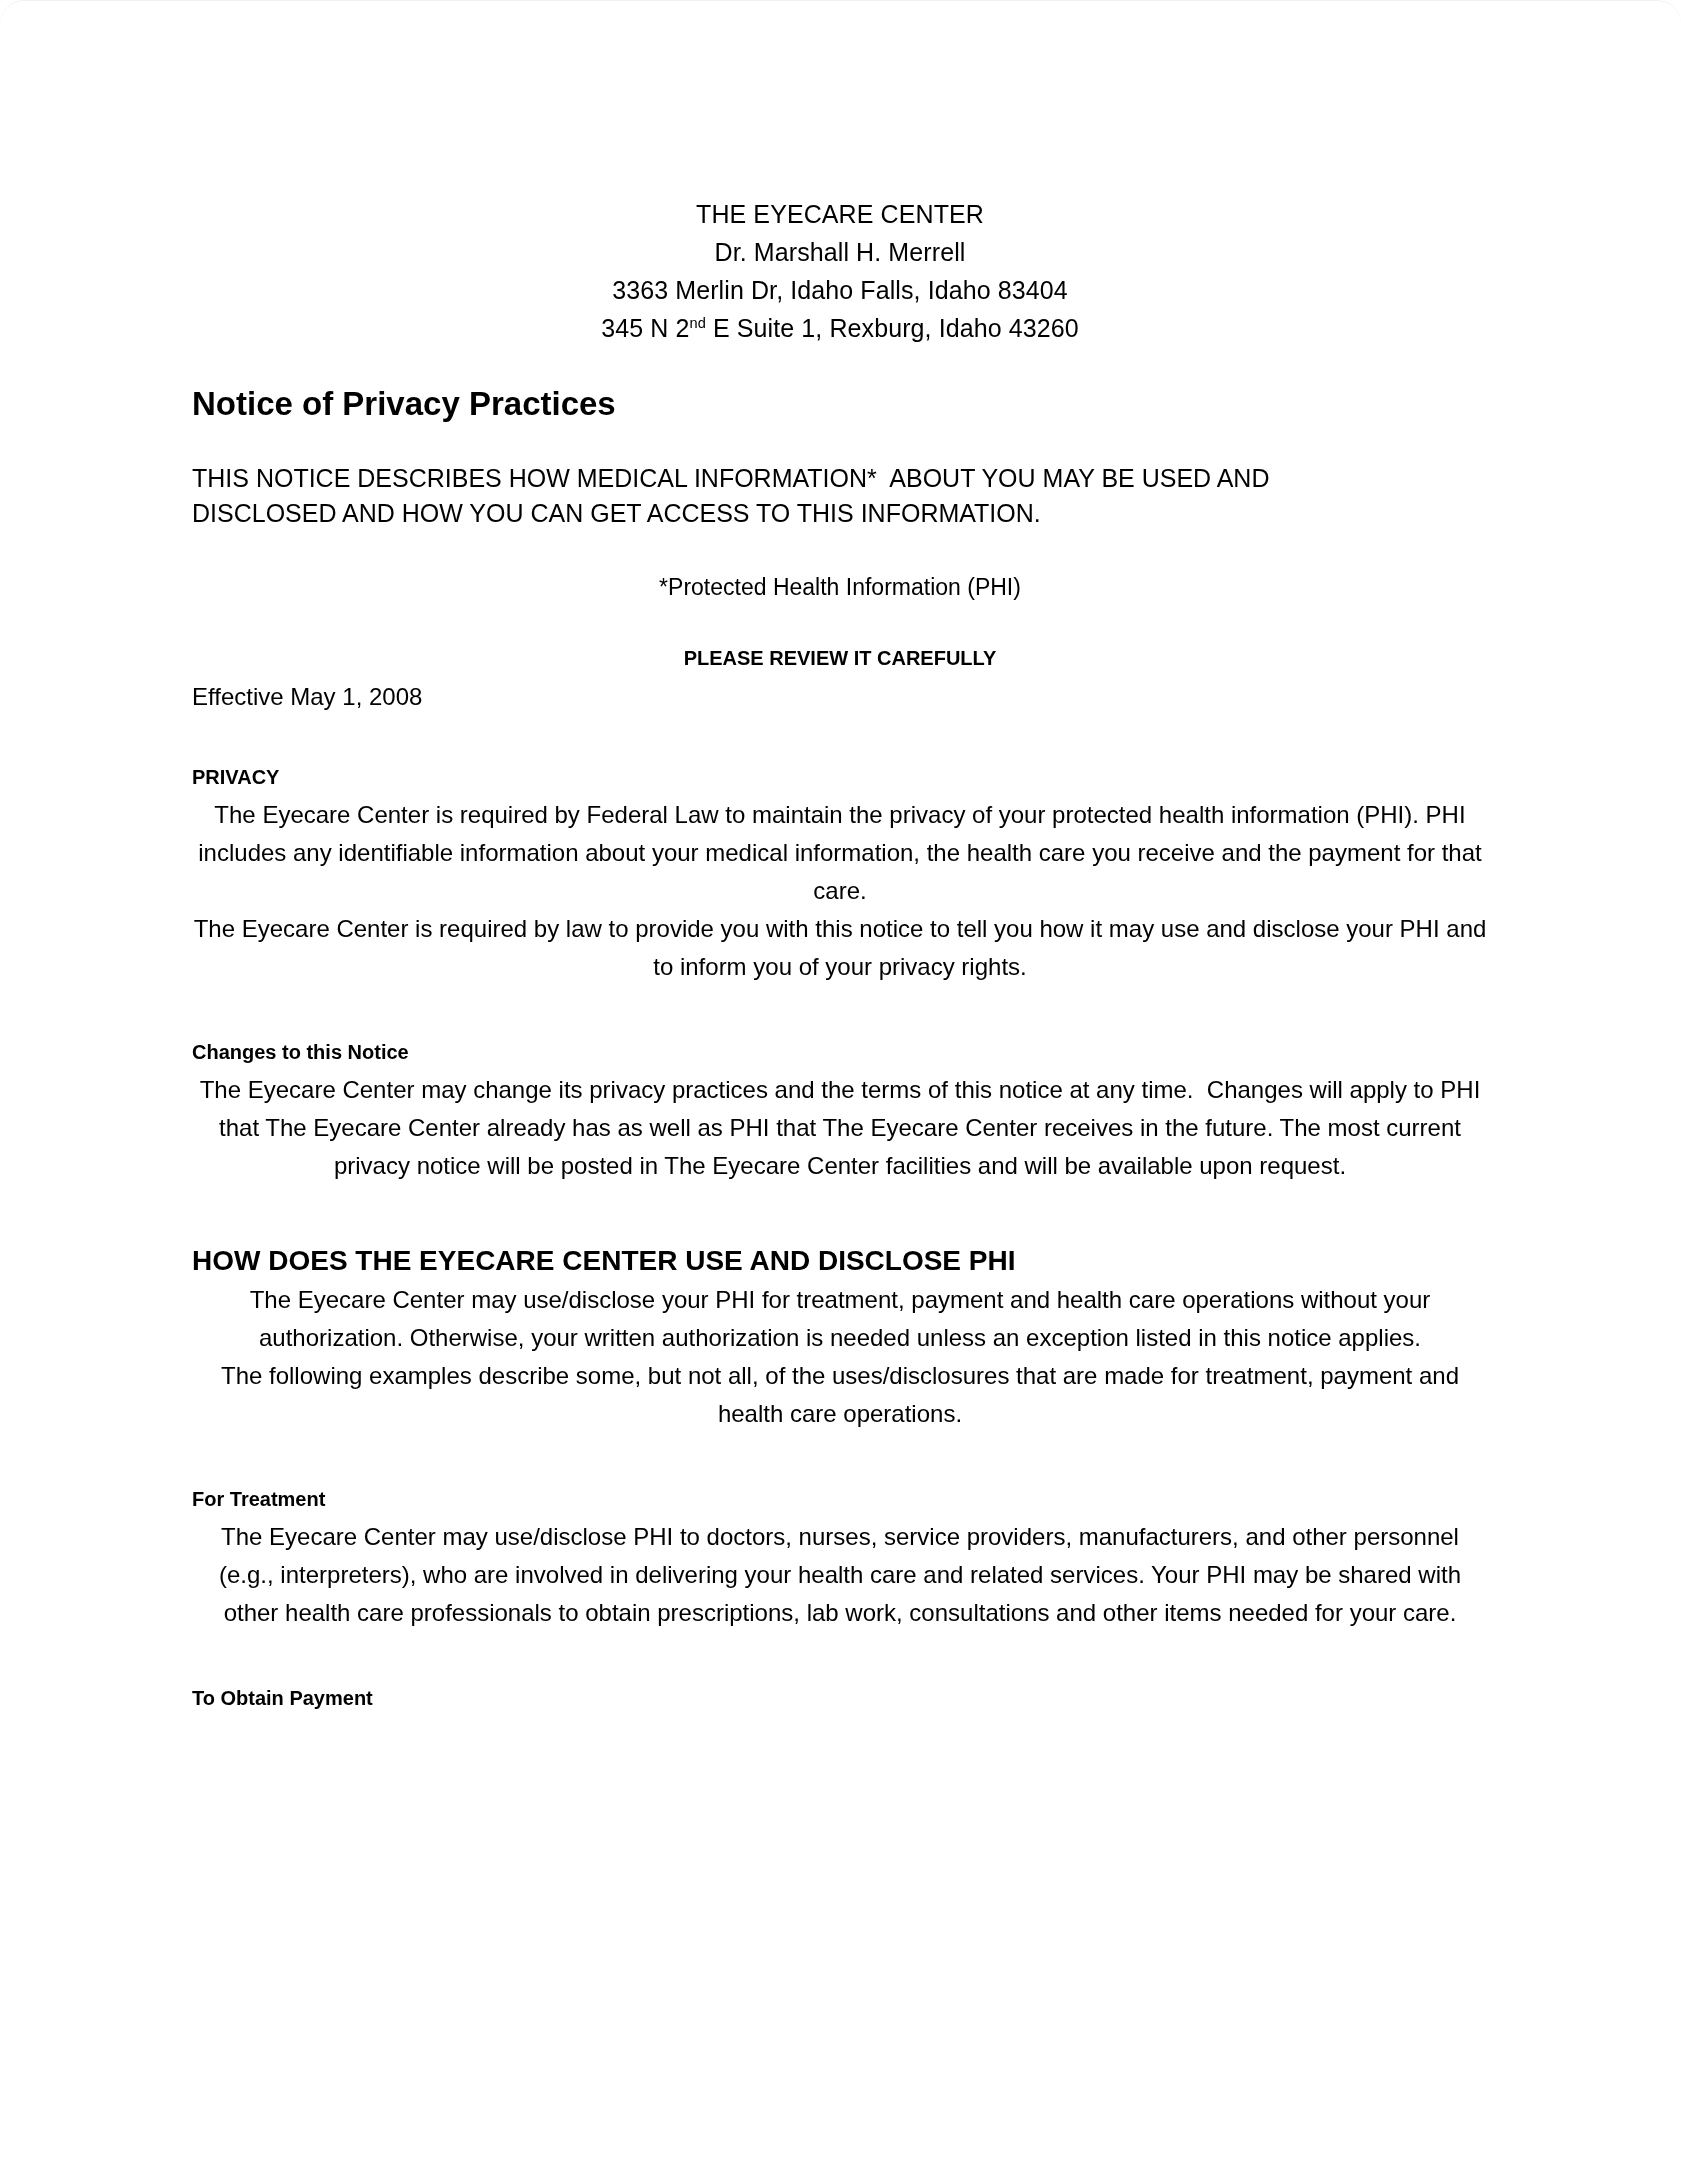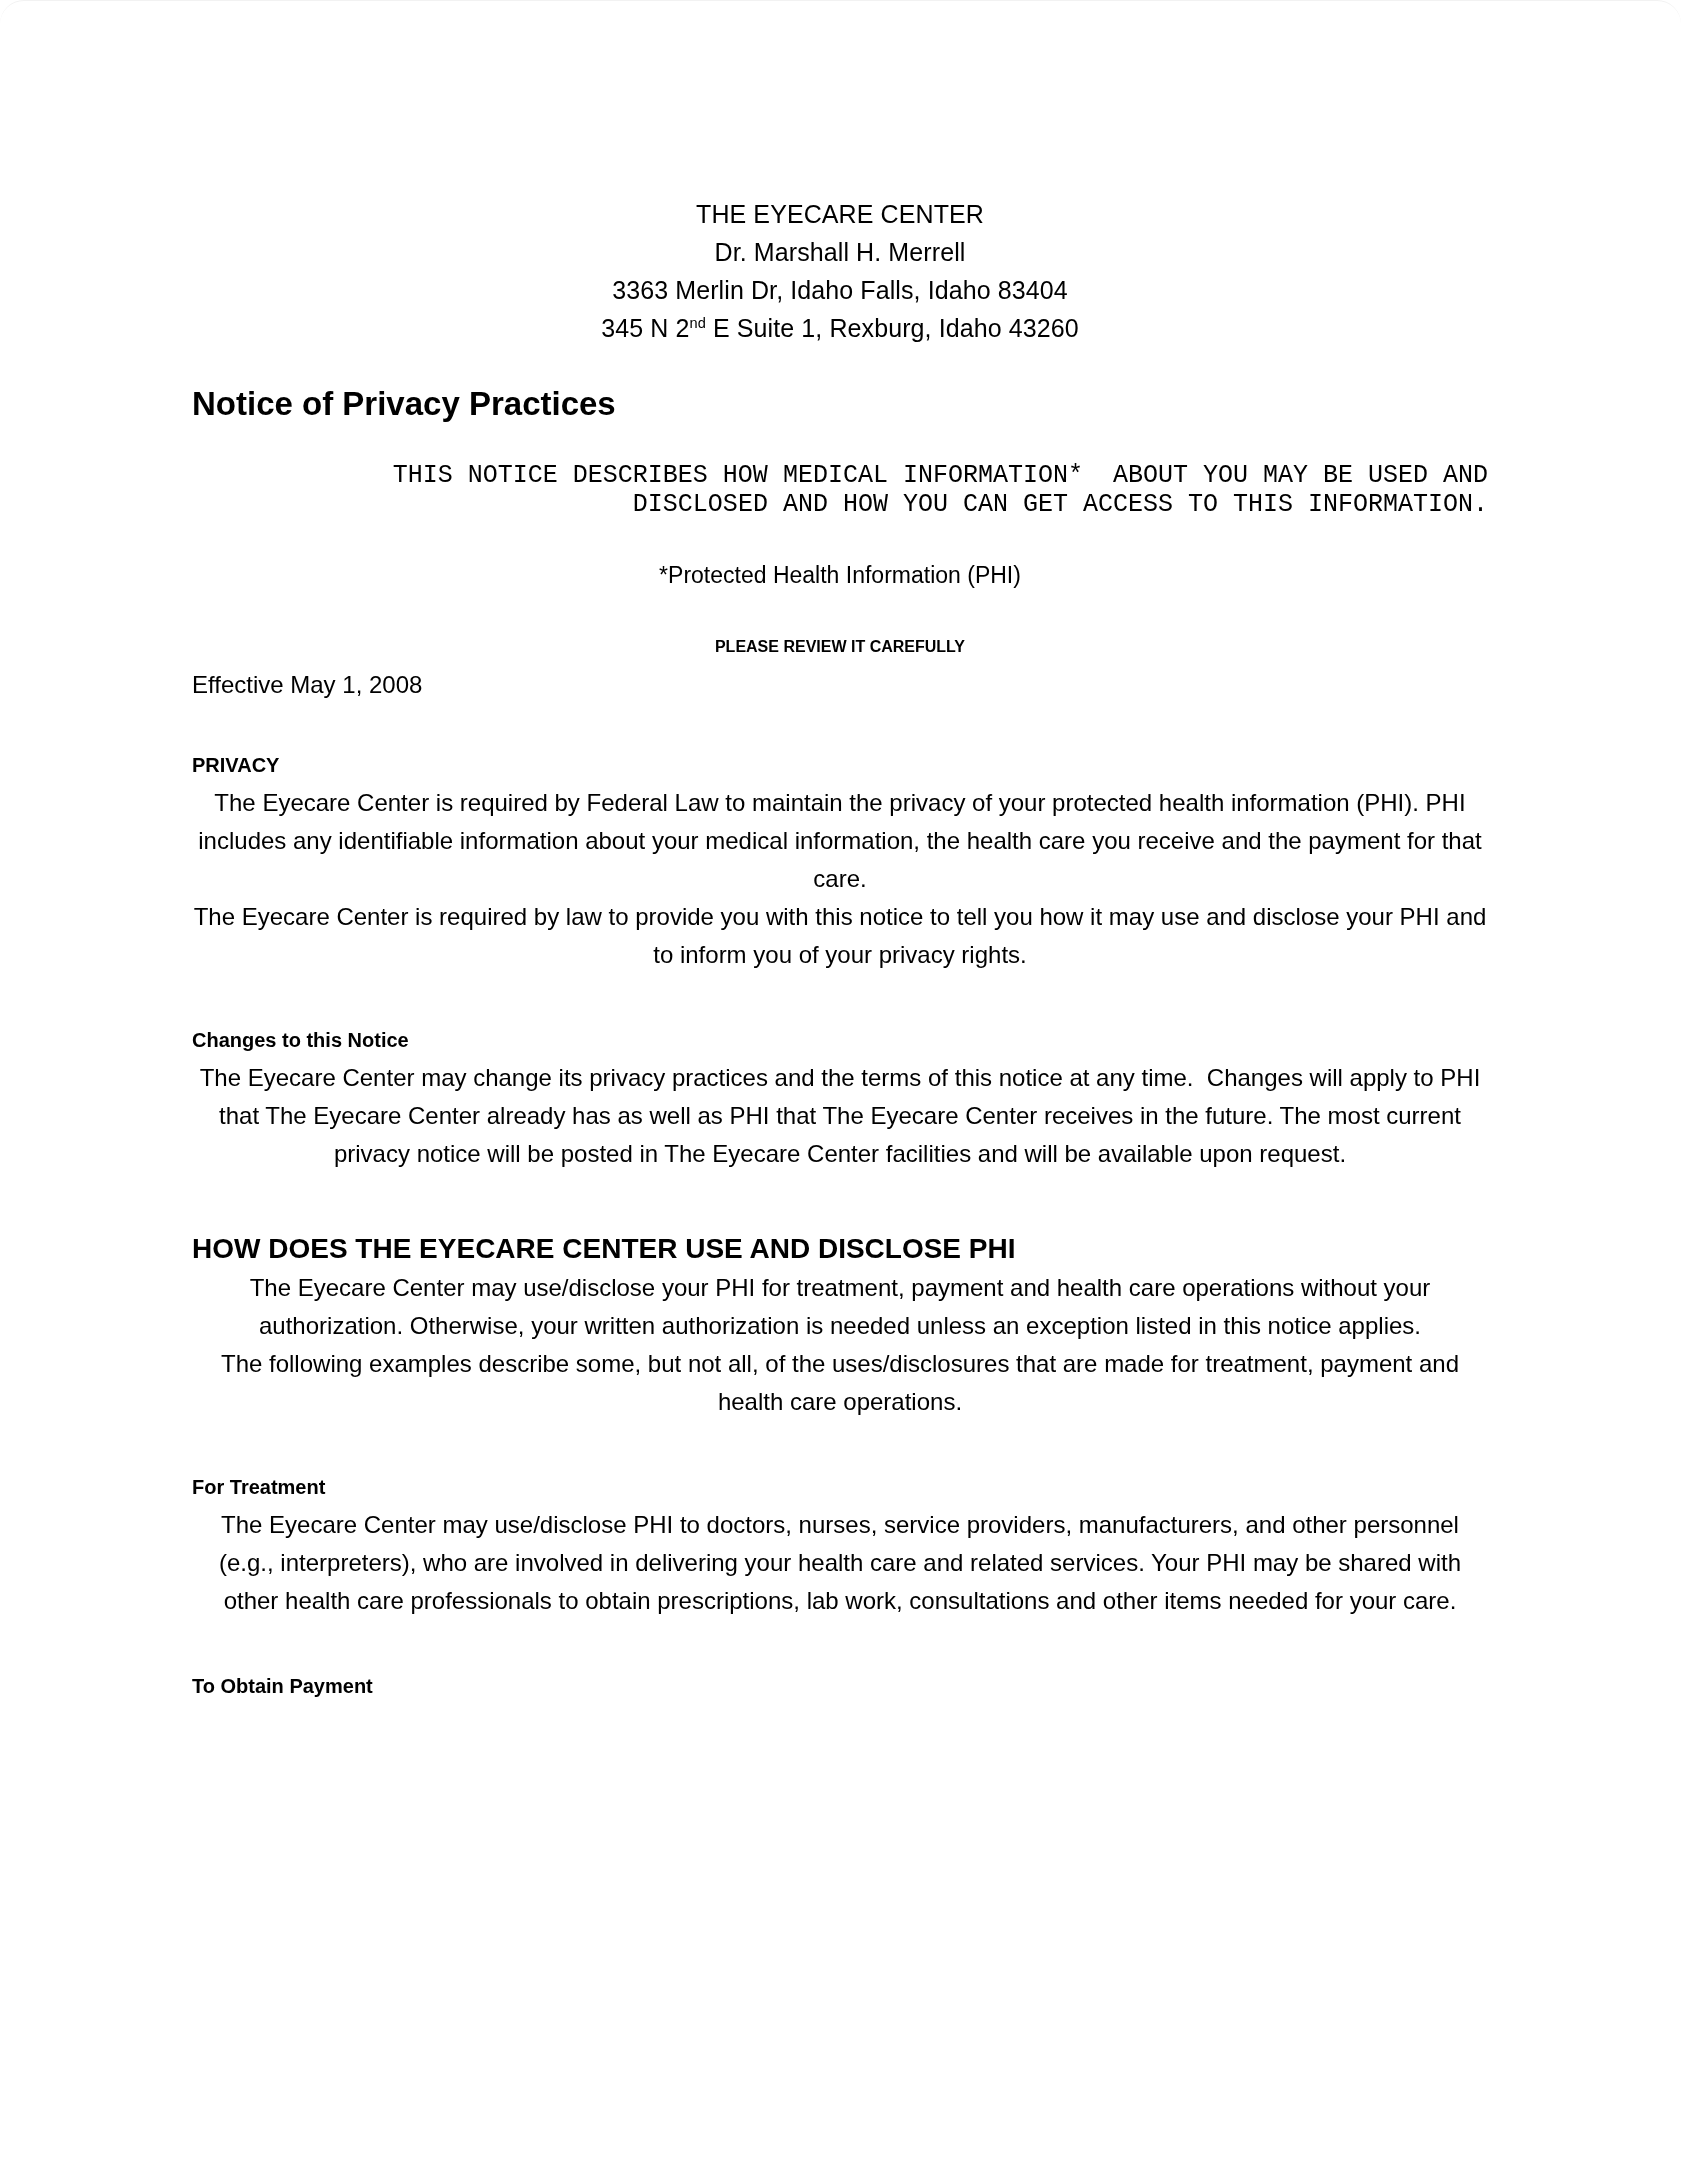--- a/index.html
+++ b/index.html
@@ -56,40 +56,39 @@
   .doc-title {
     text-align: left;
     font-size: 33px;
     font-weight: bold;
     line-height: 40px;
     margin-top: 37px;
   }
 
   
   .notice-statement {
-    text-align: right;
+    text-align: left;
     font-size: 25px;
-    line-height: 29px;
+    line-height: 35px;
     margin-top: 37px;
     white-space: pre-wrap;
-    font-family: Liberation Mono, monospace;
   }
 
   
   .phi-footnote {
     text-align: center;
     font-size: 23px;
     line-height: 33px;
     margin-top: 40px;
   }
 
   
   .review-line {
     text-align: center;
-    font-size: 16px;
+    font-size: 20px;
     font-weight: bold;
     line-height: 33px;
     margin-top: 38px;
   }
   .effective-line {
     font-size: 24px;
     line-height: 33px;
     margin-top: 5px;
   }
 

